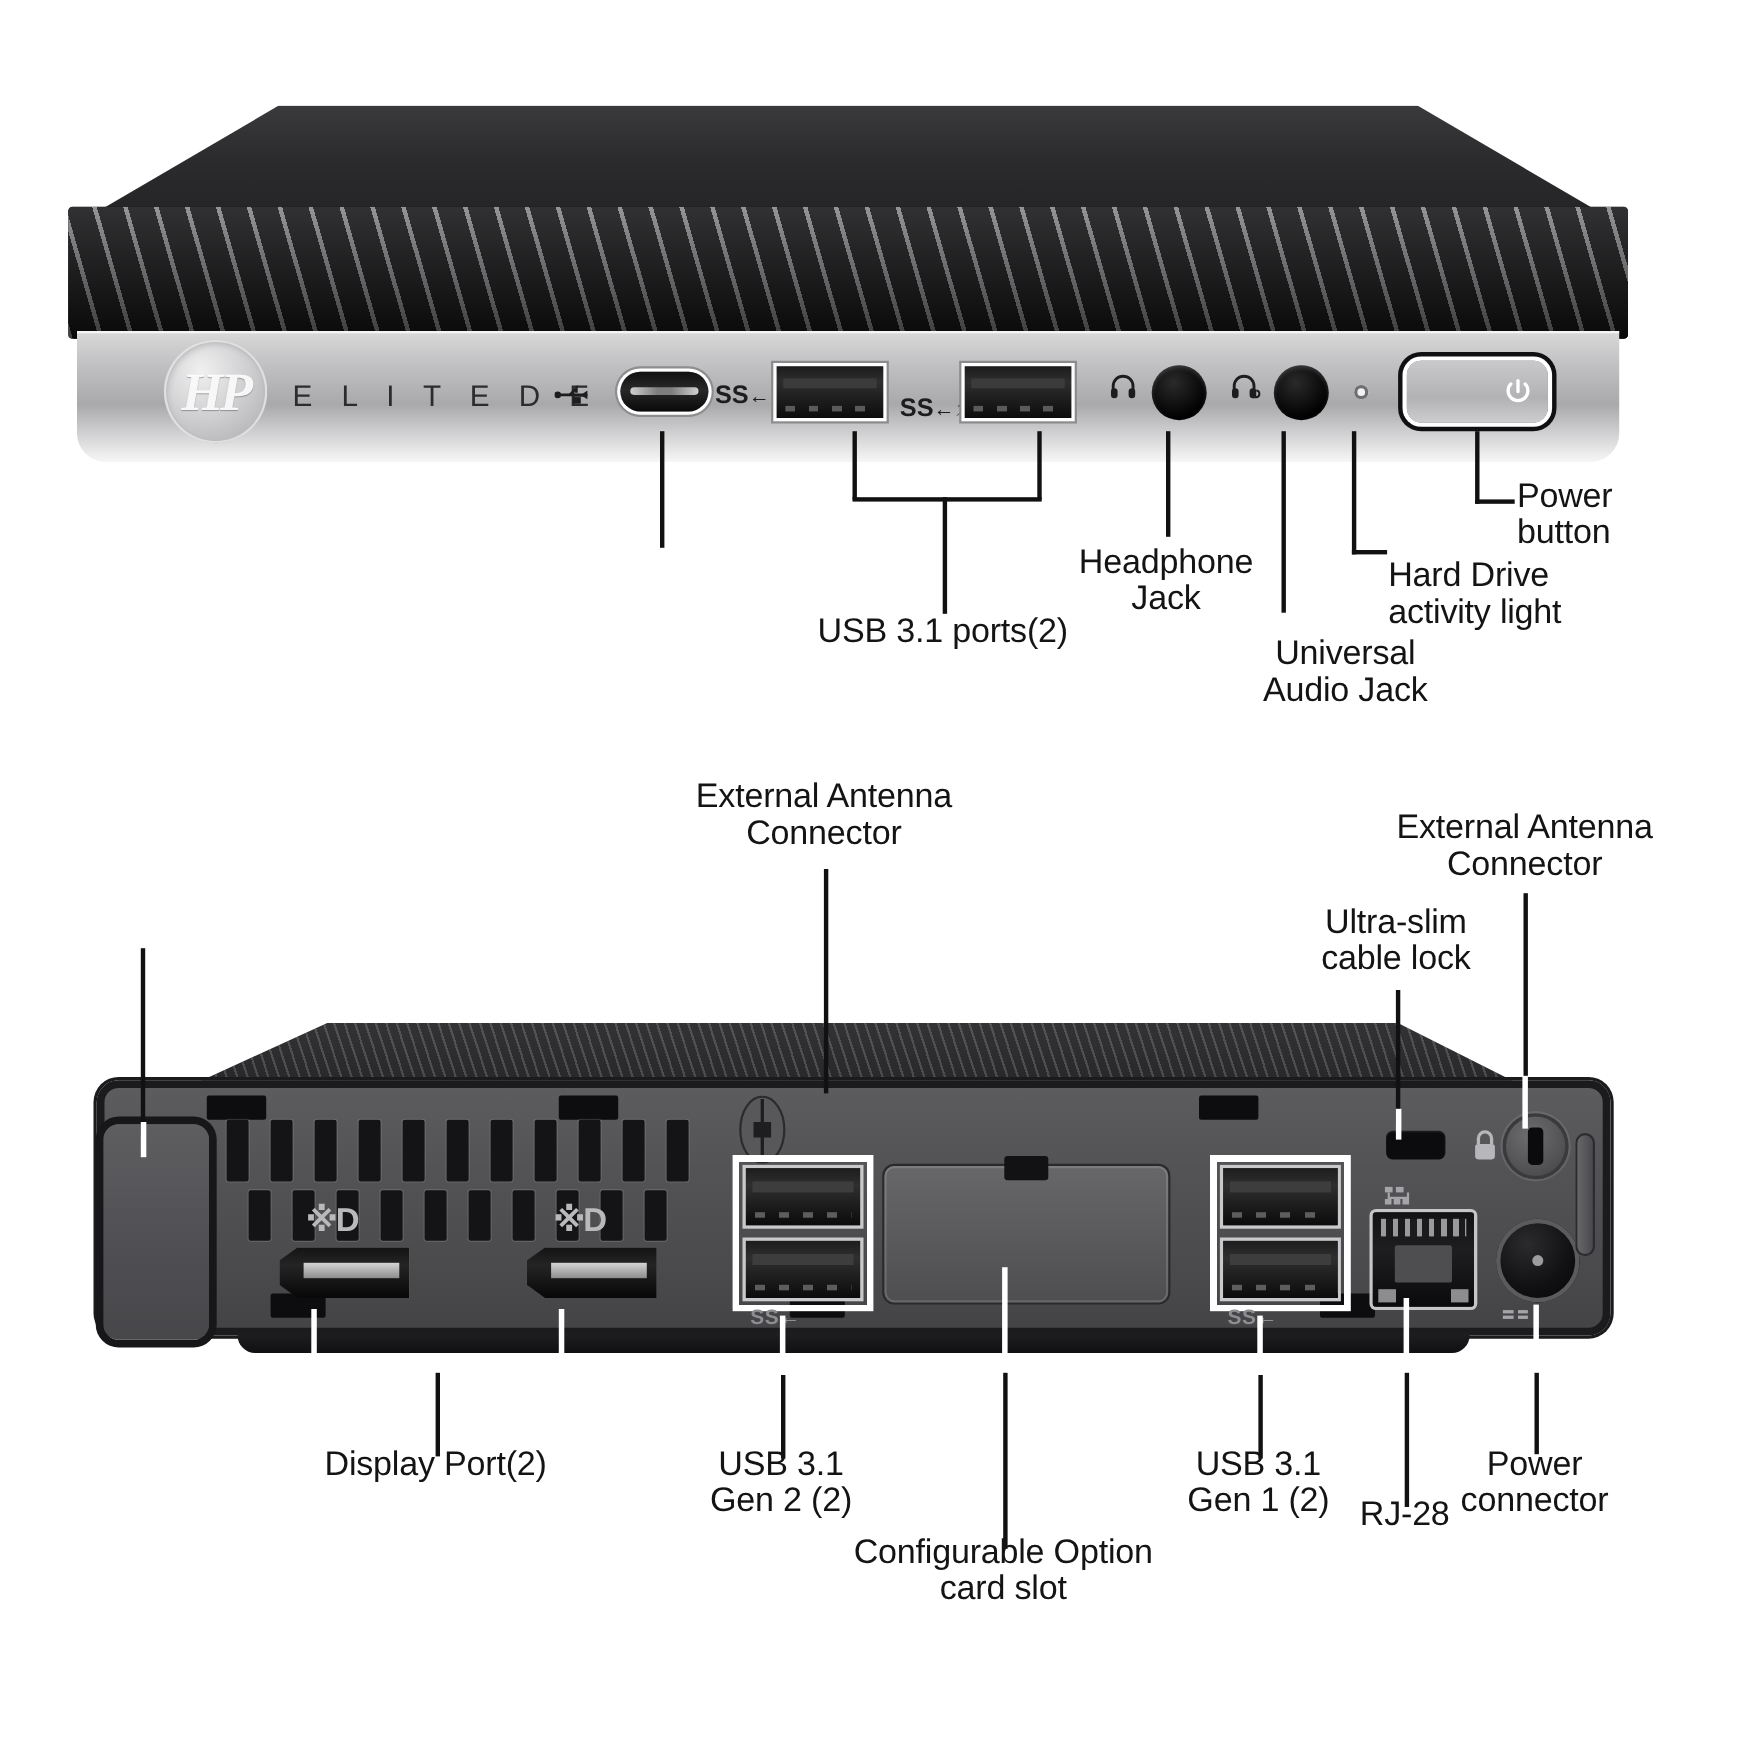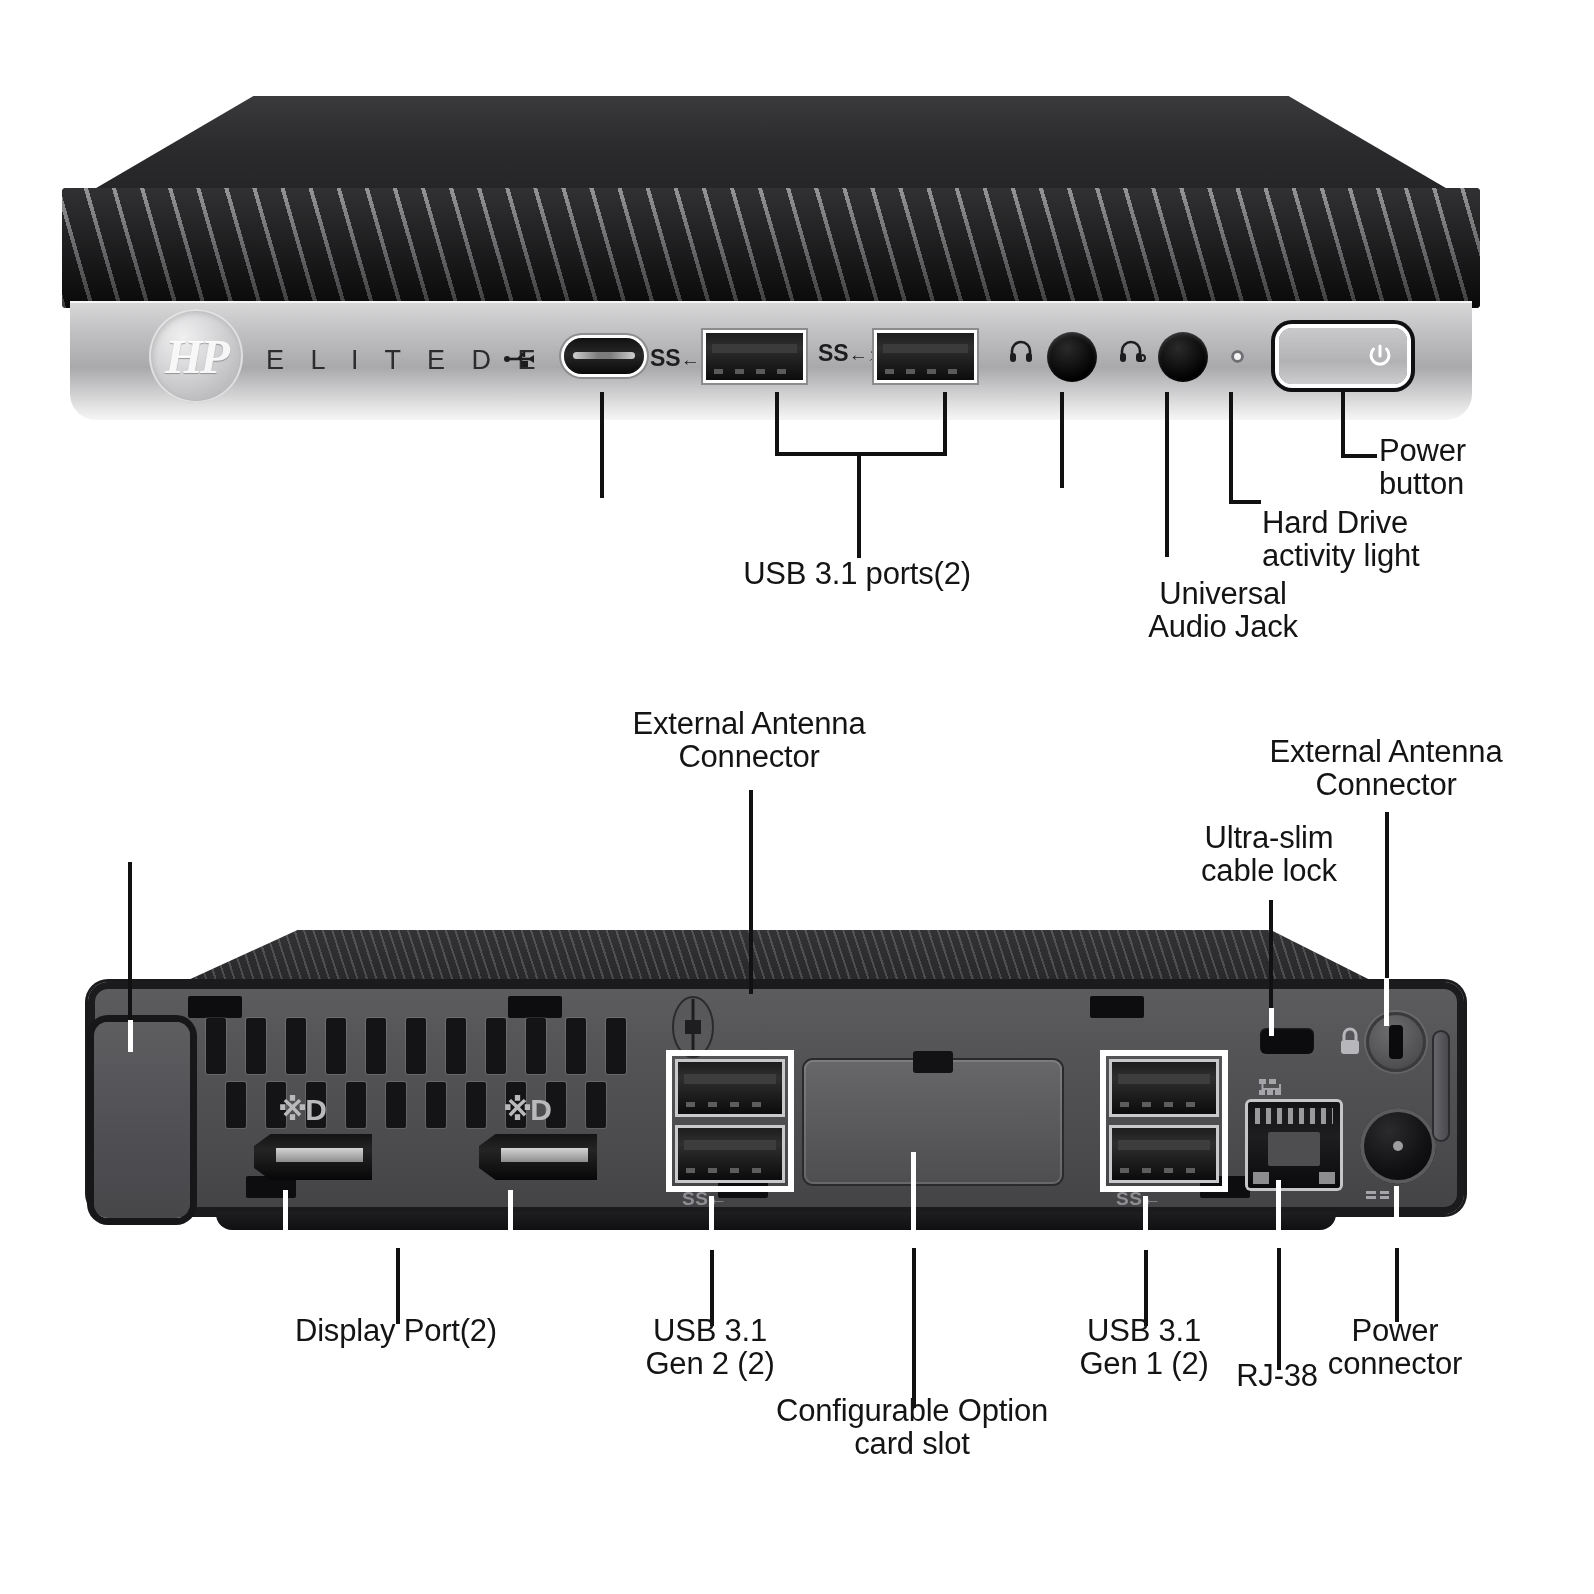--- a/index.html
+++ b/index.html
@@ -184,21 +184,21 @@
           <path d="M24 10 l6 -4 l0 8 z" fill="#1d1d1f"></path>
         </svg>
       </div>
 
       <div class="usbc" style="left:494px;top:37px;"></div>
 
       <div class="ficon" style="left:580px;top:44px;font-size:23px;">SS<span style="font-size:19px;">←</span></div>
 
       <div class="usba" style="left:636px;top:32px;"></div>
 
-      <div class="ficon" style="left:748px;top:39px;font-size:23px;text-align:right;">SS<span style="font-size:19px;">←</span><span style="font-size:22px;">⚡</span></div>
+      <div class="ficon" style="left:748px;top:56px;font-size:23px;text-align:right;">SS<span style="font-size:19px;">←</span><span style="font-size:22px;">⚡</span></div>
 
       <div class="usba" style="left:807px;top:32px;"></div>
 
       <div class="ficon" style="left:938px;top:38px;">
         <svg width="26" height="26" viewBox="0 0 26 26">
           <path d="M4 16 V12 a9 9 0 0 1 18 0 V16" stroke="#1d1d1f" stroke-width="2.6" fill="none"></path>
           <rect x="2" y="14" width="6" height="9" rx="3" fill="#1d1d1f"></rect>
           <rect x="18" y="14" width="6" height="9" rx="3" fill="#1d1d1f"></rect>
         </svg>
       </div>
@@ -236,20 +236,22 @@
 
   <div class="ld vline" style="left:1165px;top:392px;height:165px;"></div>
 
   <div class="ld vline" style="left:1229px;top:392px;height:112px;"></div>
   <div class="ld hline" style="left:1229px;top:500px;width:32px;"></div>
 
   <div class="ld vline" style="left:1341px;top:392px;height:66px;"></div>
   <div class="ld hline" style="left:1341px;top:454px;width:36px;"></div>
 
   <div class="lbl c" style="left:677px;top:558px;width:360px;">USB 3.1 ports(2)</div>
+  <div class="lbl c" style="left:940px;top:495px;width:240px;">Headphone
+Jack</div>
   <div class="lbl c" style="left:1103px;top:578px;width:240px;">Universal
 Audio Jack</div>
   <div class="lbl l" style="left:1262px;top:507px;width:300px;">Hard Drive
 activity light</div>
   <div class="lbl l" style="left:1379px;top:435px;width:220px;">Power
 button</div>
 
   <div class="rear">
     <div class="rear-lid"></div>
     <div class="rear-body">
@@ -397,17 +399,17 @@
   <div class="lbl c" style="left:1149px;top:822px;width:240px;">Ultra-slim
 cable lock</div>
 
   <div class="lbl c" style="left:276px;top:1315px;width:240px;">Display Port(2)</div>
   <div class="lbl c" style="left:590px;top:1315px;width:240px;">USB 3.1
 Gen 2 (2)</div>
   <div class="lbl c" style="left:732px;top:1395px;width:360px;">Configurable Option
 card slot</div>
   <div class="lbl c" style="left:1024px;top:1315px;width:240px;">USB 3.1
 Gen 1 (2)</div>
-  <div class="lbl c" style="left:1197px;top:1360px;width:160px;">RJ-38</div>
+  <div class="lbl c" style="left:1197px;top:1360px;width:160px;">RJ-28</div>
   <div class="lbl c" style="left:1275px;top:1315px;width:240px;">Power
 connector</div>
 
 </div>
 
 </body></html>

